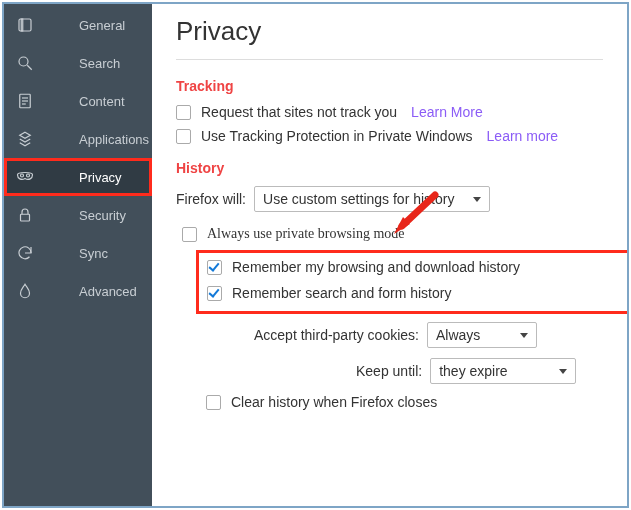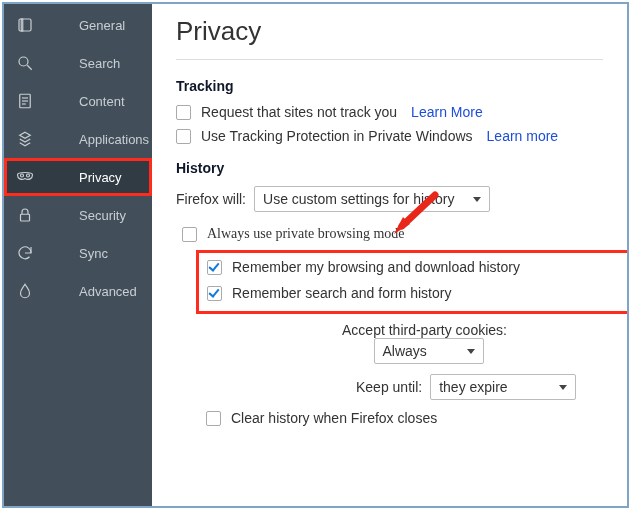--- a/index.html
+++ b/index.html
@@ -7,33 +7,33 @@
 .container { display: flex; border: 2px solid #7ea5c6; height: 506px; width: 627px; margin: 2px; }
 .sidebar { width: 148px; background: #424f5a; flex-shrink: 0; padding-top: 2px; }
 .sidebar-item { display: flex; align-items: center; padding: 10px 12px; color: #c8ced3; cursor: pointer; font-size: 13px; gap: 33px; }
 .sidebar-item.active { background: #303b44; color: #fff; }
 .sidebar-item.highlighted { outline: 3px solid #ff2b1c; outline-offset: -3px; }
 .sidebar-item .icon { width: 18px; height: 18px; margin-right: 12px; flex-shrink: 0; display: flex; align-items: center; justify-content: center; }
 .sidebar-item svg { width: 18px; height: 18px; stroke: #c8ced3; fill: none; stroke-width: 1.6; }
 .main { flex: 1; padding: 8px 24px 0 24px; overflow: hidden; }
 .page-title { font-size: 26px; font-weight: 400; color: #333; margin-bottom: 12px; margin-top: 4px; }
 .hr { border: none; border-top: 1px solid #ddd; margin-bottom: 18px; }
-.section-title { font-weight: 700; font-size: 14px; margin-bottom: 10px; margin-top: 4px; color: #0f172a; }
+.section-title { font-weight: 700; font-size: 14px; margin-bottom: 10px; margin-top: 4px; color: #ef4444; }
 .row { display: flex; align-items: center; margin-bottom: 8px; }
 .checkbox { width: 15px; height: 15px; border: 1px solid #aaa; border-radius: 2px; margin-right: 10px; flex-shrink: 0; position: relative; background: #fff; }
 .checkbox.checked::after { content: ""; position: absolute; left: 3px; top: 0px; width: 4px; height: 8px; border: solid #1279d8; border-width: 0 2px 2px 0; transform: rotate(40deg); }
 .label-text { font-size: 14px; color: #333; }
-.link { color: #1d4ed8; margin-left: 14px; font-size: 14px; cursor: pointer; }
+.link { color: #8b5cf6; margin-left: 14px; font-size: 14px; cursor: pointer; }
 .select { border: 1px solid #bbb; border-radius: 2px; padding: 4px 26px 4px 8px; font-size: 14px; position: relative; background: #fff; cursor: pointer; display: inline-flex; align-items: center; }
 .select::after { content: ""; position: absolute; right: 8px; top: 50%; margin-top: -2px; border-left: 4px solid transparent; border-right: 4px solid transparent; border-top: 5px solid #444; }
 .field-label { font-size: 14px; margin-right: 8px; }
 .history-select-row { display: flex; align-items: center; margin-bottom: 14px; position: relative; }
 .indent1 { padding-left: 6px; font-family: Liberation Serif, serif; }
 .indent2 { padding-left: 30px; }
-.indent3 { padding-left: 78px; flex-direction: column; }
+.indent3 { padding-left: 78px; }
 .highlight-box { border: 3px solid #ff2b1c; padding: 6px 8px 0px 8px; margin-left: 20px; margin-bottom: 8px; width: 485px; }
 .highlight-box .row { margin-bottom: 10px; }
 .sub-row { display: flex; align-items: center; margin-bottom: 10px; }
 .sub-row .field-label { text-align: right; }
 .arrow { position: absolute; top: 190px; left: 390px; pointer-events: none; }
 .arrow svg { width: 50px; height: 46px; }
 </style>
 </head>
 <body>
 

